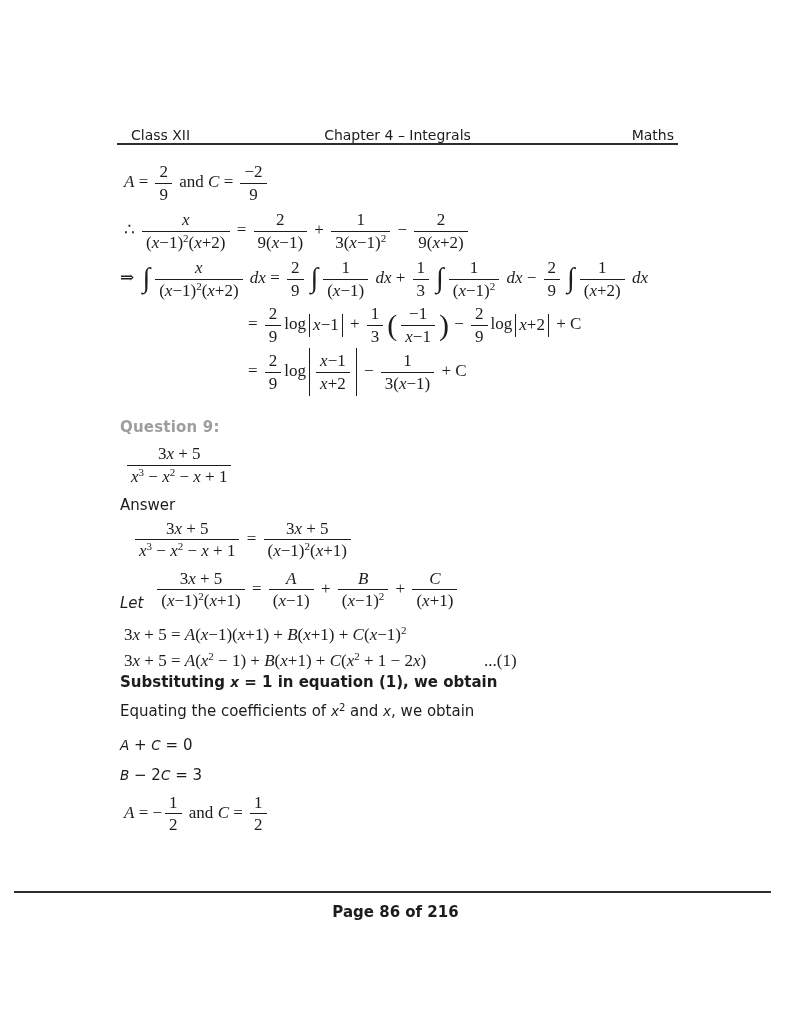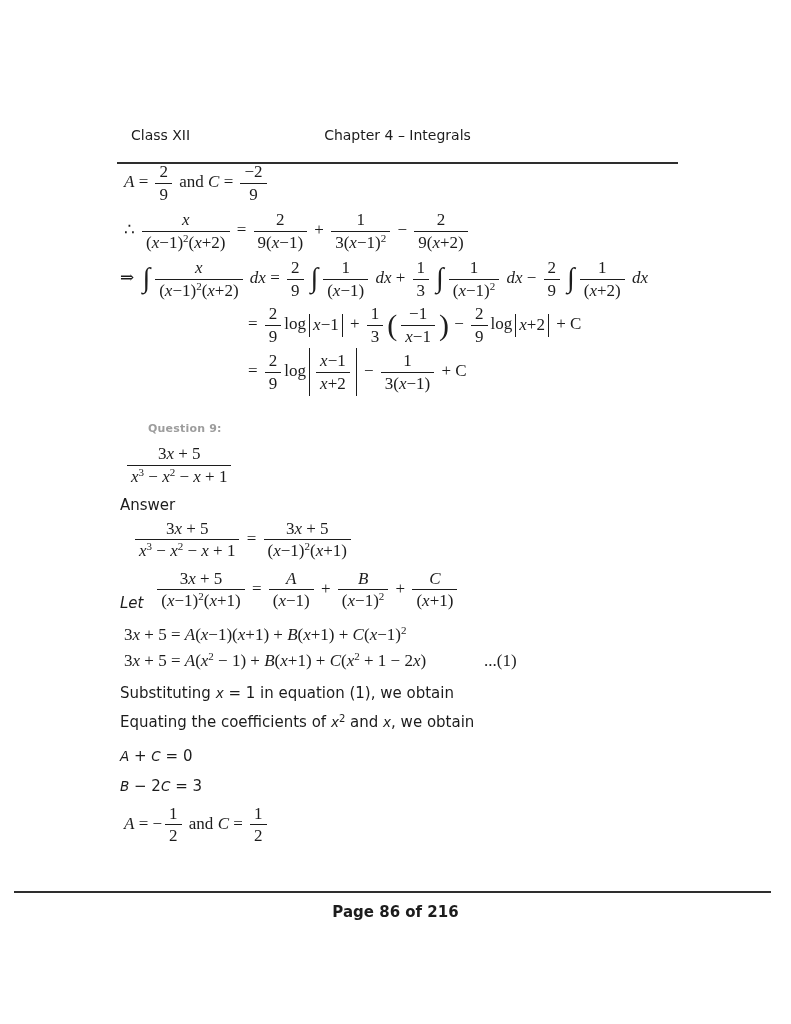--- a/index.html
+++ b/index.html
@@ -5,40 +5,40 @@
   html,body { margin:0; padding:0; }
   body {
     width:791px; height:1024px; position:relative; overflow:hidden;
     background:#ffffff; color:#1c1c1c;
     font-family:"DejaVu Sans","Liberation Sans",sans-serif;
   }
   
   .header {
     position:absolute; left:117px; right:113px; top:127px;
     display:grid; grid-template-columns:1fr auto 1fr; align-items:end;
-    border-bottom:2px solid #2e2e2e; padding-bottom:19px;
+    border-bottom:2px solid #2e2e2e; padding-bottom:0;
     font-size:14px;
   }
   .h-left  { text-align:left; padding-left:14px; }
   .h-center{ text-align:center; }
   .h-right { text-align:right; padding-right:4px; }
 
   
   .doc-body { position:absolute; left:120px; top:150px; right:90px; }
   .doc-body > div { white-space:nowrap; }
 
   .math {
     font-family:"Liberation Serif","DejaVu Serif",serif;
     font-size:17px; line-height:1.2;
   }
   .text { font-size:13.5px; line-height:1.35; }
   .qhead{
     color:#9d9d9d; font-weight:bold; font-size:15px; letter-spacing:0.2px;
   }
-  .qhead .mtxt{ font-size:11px;margin-left:28px; }
+  .qhead .mtxt{ font-size:15px; }
 
   
   .mr { }
   .mi { font-style:italic; }
   .mfrac {
     display:inline-block; vertical-align:middle; text-align:center;
     margin:2px 3px;
   }
   .mnum { display:block; padding:0 4px 1px; border-bottom:1.4px solid #1c1c1c; line-height:1.15; }
   .mden { display:block; padding:1px 4px 0; line-height:1.15; }
@@ -73,36 +73,37 @@
     position:absolute; left:0; right:0; top:903px; text-align:center;
     font-weight:bold; font-size:15px;
   }
 </style>
 </head>
 <body>
 
 <div class="header">
   <span class="h-left">Class XII</span>
   <span class="h-center">Chapter 4 – Integrals</span>
+  <span class="h-right">Maths</span>
 </div>
 
 <main class="doc-body">
     <div class="math" style="margin-top: 10px; margin-left: 4px;"><span class="mi">A</span><span class="mr"> = </span><span class="mfrac"><span class="mnum"><span class="mr">2</span></span><span class="mden"><span class="mr">9</span></span></span><span class="mr">  and  </span><span class="mi">C</span><span class="mr"> = </span><span class="mfrac"><span class="mnum"><span class="mr">−2</span></span><span class="mden"><span class="mr">9</span></span></span></div>
     <div class="math" style="margin-top: 2px; margin-left: 4px;"><span class="mr">∴ </span><span class="mfrac"><span class="mnum"><span class="mi">x</span></span><span class="mden"><span class="mr">(</span><span class="mi">x</span><span class="mr">−1)</span><span class="msup">2</span><span class="mr">(</span><span class="mi">x</span><span class="mr">+2)</span></span></span><span class="mr"> = </span><span class="mfrac"><span class="mnum"><span class="mr">2</span></span><span class="mden"><span class="mr">9(</span><span class="mi">x</span><span class="mr">−1)</span></span></span><span class="mr"> + </span><span class="mfrac"><span class="mnum"><span class="mr">1</span></span><span class="mden"><span class="mr">3(</span><span class="mi">x</span><span class="mr">−1)</span><span class="msup">2</span></span></span><span class="mr"> − </span><span class="mfrac"><span class="mnum"><span class="mr">2</span></span><span class="mden"><span class="mr">9(</span><span class="mi">x</span><span class="mr">+2)</span></span></span></div>
     <div class="math" style="margin-top: 2px;"><span class="mr">⇒ </span><span class="mint">∫</span><span class="mfrac"><span class="mnum"><span class="mi">x</span></span><span class="mden"><span class="mr">(</span><span class="mi">x</span><span class="mr">−1)</span><span class="msup">2</span><span class="mr">(</span><span class="mi">x</span><span class="mr">+2)</span></span></span><span class="mi"> dx</span><span class="mr"> = </span><span class="mfrac"><span class="mnum"><span class="mr">2</span></span><span class="mden"><span class="mr">9</span></span></span><span class="mint">∫</span><span class="mfrac"><span class="mnum"><span class="mr">1</span></span><span class="mden"><span class="mr">(</span><span class="mi">x</span><span class="mr">−1)</span></span></span><span class="mi"> dx</span><span class="mr"> + </span><span class="mfrac"><span class="mnum"><span class="mr">1</span></span><span class="mden"><span class="mr">3</span></span></span><span class="mint">∫</span><span class="mfrac"><span class="mnum"><span class="mr">1</span></span><span class="mden"><span class="mr">(</span><span class="mi">x</span><span class="mr">−1)</span><span class="msup">2</span></span></span><span class="mi"> dx</span><span class="mr"> − </span><span class="mfrac"><span class="mnum"><span class="mr">2</span></span><span class="mden"><span class="mr">9</span></span></span><span class="mint">∫</span><span class="mfrac"><span class="mnum"><span class="mr">1</span></span><span class="mden"><span class="mr">(</span><span class="mi">x</span><span class="mr">+2)</span></span></span><span class="mi"> dx</span></div>
     <div class="math" style="margin-left: 128px;"><span class="mr">= </span><span class="mfrac"><span class="mnum"><span class="mr">2</span></span><span class="mden"><span class="mr">9</span></span></span><span class="mr">log</span><span class="mabs"><span class="mi">x</span><span class="mr">−1</span></span><span class="mr"> + </span><span class="mfrac"><span class="mnum"><span class="mr">1</span></span><span class="mden"><span class="mr">3</span></span></span><span class="mbig">(</span><span class="mfrac"><span class="mnum"><span class="mr">−1</span></span><span class="mden"><span class="mi">x</span><span class="mr">−1</span></span></span><span class="mbig">)</span><span class="mr"> − </span><span class="mfrac"><span class="mnum"><span class="mr">2</span></span><span class="mden"><span class="mr">9</span></span></span><span class="mr">log</span><span class="mabs"><span class="mi">x</span><span class="mr">+2</span></span><span class="mr"> + C</span></div>
     <div class="math" style="margin-left: 128px;"><span class="mr">= </span><span class="mfrac"><span class="mnum"><span class="mr">2</span></span><span class="mden"><span class="mr">9</span></span></span><span class="mr">log</span><span class="mabs"><span class="mfrac"><span class="mnum"><span class="mi">x</span><span class="mr">−1</span></span><span class="mden"><span class="mi">x</span><span class="mr">+2</span></span></span></span><span class="mr"> − </span><span class="mfrac"><span class="mnum"><span class="mr">1</span></span><span class="mden"><span class="mr">3(</span><span class="mi">x</span><span class="mr">−1)</span></span></span><span class="mr"> + C</span></div>
     <div class="qhead" style="margin-top: 22px;"><span class="mtxt">Question 9:</span></div>
     <div class="math" style="margin-top: 6px; margin-left: 4px;"><span class="mfrac"><span class="mnum"><span class="mr">3</span><span class="mi">x</span><span class="mr"> + 5</span></span><span class="mden"><span class="mi">x</span><span class="msup">3</span><span class="mr"> − </span><span class="mi">x</span><span class="msup">2</span><span class="mr"> − </span><span class="mi">x</span><span class="mr"> + 1</span></span></span></div>
     <div class="text" style="margin-top: 6px;"><span class="mtxt">Answer</span></div>
     <div class="math" style="margin-top: 2px; margin-left: 12px;"><span class="mfrac"><span class="mnum"><span class="mr">3</span><span class="mi">x</span><span class="mr"> + 5</span></span><span class="mden"><span class="mi">x</span><span class="msup">3</span><span class="mr"> − </span><span class="mi">x</span><span class="msup">2</span><span class="mr"> − </span><span class="mi">x</span><span class="mr"> + 1</span></span></span><span class="mr"> = </span><span class="mfrac"><span class="mnum"><span class="mr">3</span><span class="mi">x</span><span class="mr"> + 5</span></span><span class="mden"><span class="mr">(</span><span class="mi">x</span><span class="mr">−1)</span><span class="msup">2</span><span class="mr">(</span><span class="mi">x</span><span class="mr">+1)</span></span></span></div>
     <div class="math" style="margin-top: 4px;"><span class="mtxt">Let </span><span class="msp" style="width: 6px;"></span><span class="mfrac"><span class="mnum"><span class="mr">3</span><span class="mi">x</span><span class="mr"> + 5</span></span><span class="mden"><span class="mr">(</span><span class="mi">x</span><span class="mr">−1)</span><span class="msup">2</span><span class="mr">(</span><span class="mi">x</span><span class="mr">+1)</span></span></span><span class="mr"> = </span><span class="mfrac"><span class="mnum"><span class="mi">A</span></span><span class="mden"><span class="mr">(</span><span class="mi">x</span><span class="mr">−1)</span></span></span><span class="mr"> + </span><span class="mfrac"><span class="mnum"><span class="mi">B</span></span><span class="mden"><span class="mr">(</span><span class="mi">x</span><span class="mr">−1)</span><span class="msup">2</span></span></span><span class="mr"> + </span><span class="mfrac"><span class="mnum"><span class="mi">C</span></span><span class="mden"><span class="mr">(</span><span class="mi">x</span><span class="mr">+1)</span></span></span></div>
     <div class="math" style="margin-top: 12px; margin-left: 4px;"><span class="mr">3</span><span class="mi">x</span><span class="mr"> + 5 = </span><span class="mi">A</span><span class="mr">(</span><span class="mi">x</span><span class="mr">−1)(</span><span class="mi">x</span><span class="mr">+1) + </span><span class="mi">B</span><span class="mr">(</span><span class="mi">x</span><span class="mr">+1) + </span><span class="mi">C</span><span class="mr">(</span><span class="mi">x</span><span class="mr">−1)</span><span class="msup">2</span></div>
     <div class="math" style="margin-top: 6px; margin-left: 4px;"><span class="mr">3</span><span class="mi">x</span><span class="mr"> + 5 = </span><span class="mi">A</span><span class="mr">(</span><span class="mi">x</span><span class="msup">2</span><span class="mr"> − 1) + </span><span class="mi">B</span><span class="mr">(</span><span class="mi">x</span><span class="mr">+1) + </span><span class="mi">C</span><span class="mr">(</span><span class="mi">x</span><span class="msup">2</span><span class="mr"> + 1 − 2</span><span class="mi">x</span><span class="mr">)</span><span class="msp" style="width: 58px;"></span><span class="mr">...(1)</span></div>
-    <div class="text" style="margin-top: 11px;"><span class="mtxt">Substituting </span><span class="ti">x</span><span class="mtxt"> = 1 in equation (1), we obtain</span></div>
+    <div class="text" style="margin-top: 0; font-weight: bold;"><span class="mtxt">Substituting </span><span class="ti">x</span><span class="mtxt"> = 1 in equation (1), we obtain</span></div>
     <div class="text" style="margin-top: 9px;"><span class="mtxt">Equating the coefficients of </span><span class="ti">x</span><span class="ts">2</span><span class="mtxt"> and </span><span class="ti">x</span><span class="mtxt">, we obtain</span></div>
     <div class="text" style="margin-top: 14px;"><span class="ti">A</span><span class="mtxt"> + </span><span class="ti">C</span><span class="mtxt"> = 0</span></div>
     <div class="text" style="margin-top: 9px;"><span class="ti">B</span><span class="mtxt"> − 2</span><span class="ti">C</span><span class="mtxt"> = 3</span></div>
     <div class="math" style="margin-top: 6px; margin-left: 4px;"><span class="mi">A</span><span class="mr"> = −</span><span class="mfrac"><span class="mnum"><span class="mr">1</span></span><span class="mden"><span class="mr">2</span></span></span><span class="mr">  and  </span><span class="mi">C</span><span class="mr"> = </span><span class="mfrac"><span class="mnum"><span class="mr">1</span></span><span class="mden"><span class="mr">2</span></span></span></div>
   </main>
 
 <div class="footer-rule"></div>
 <div class="footer-text">Page 86 of 216</div>
 
 </body></html>

